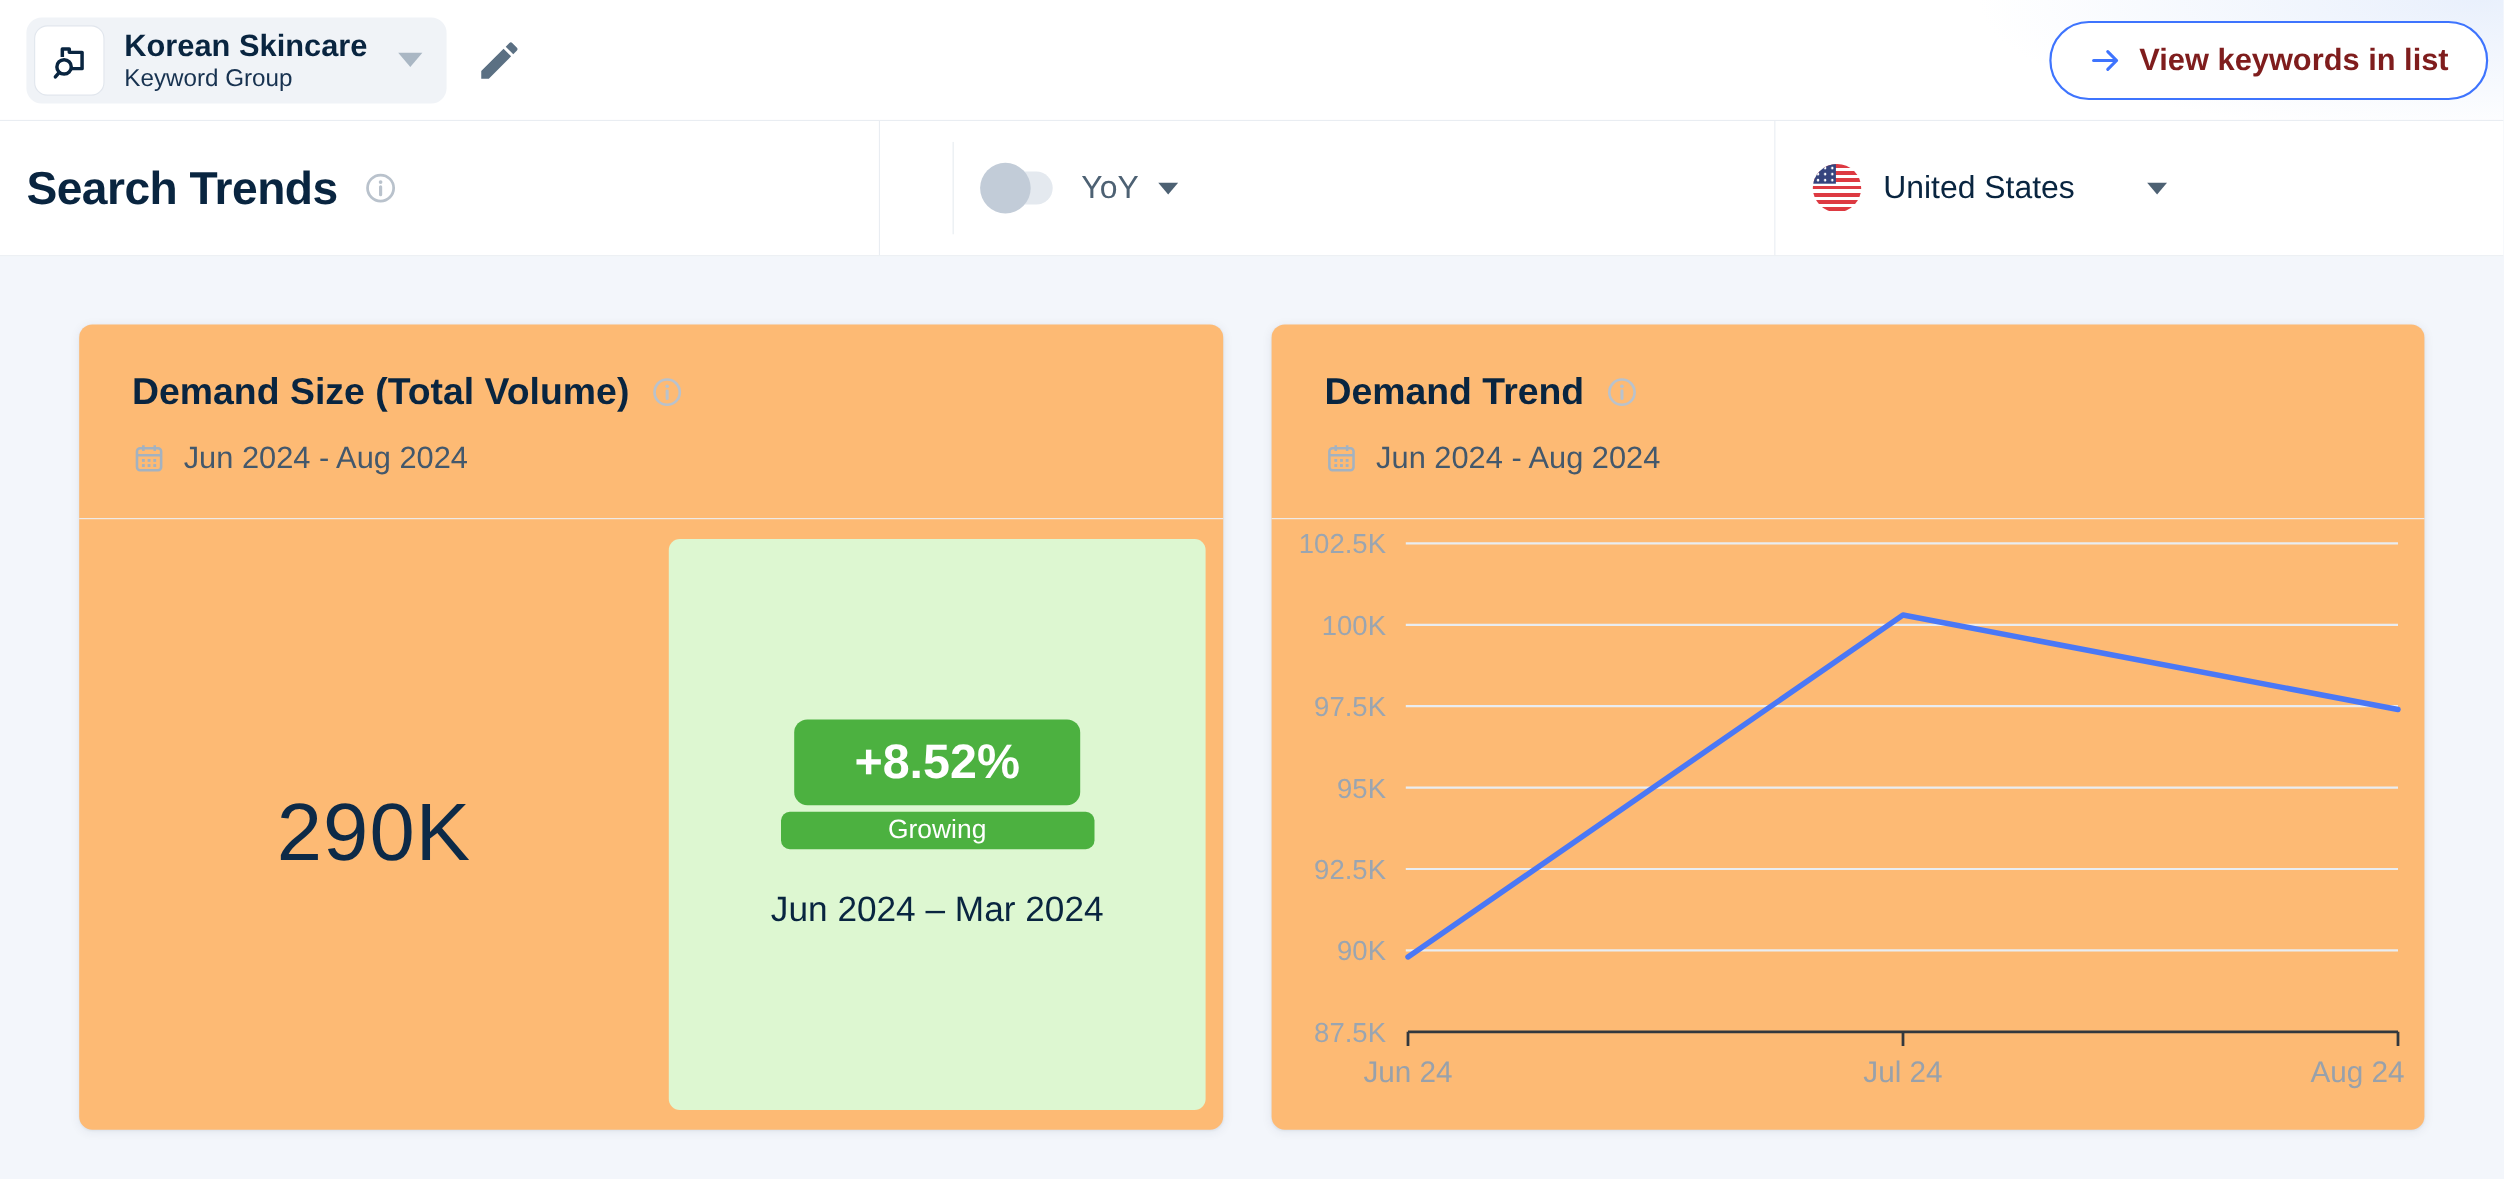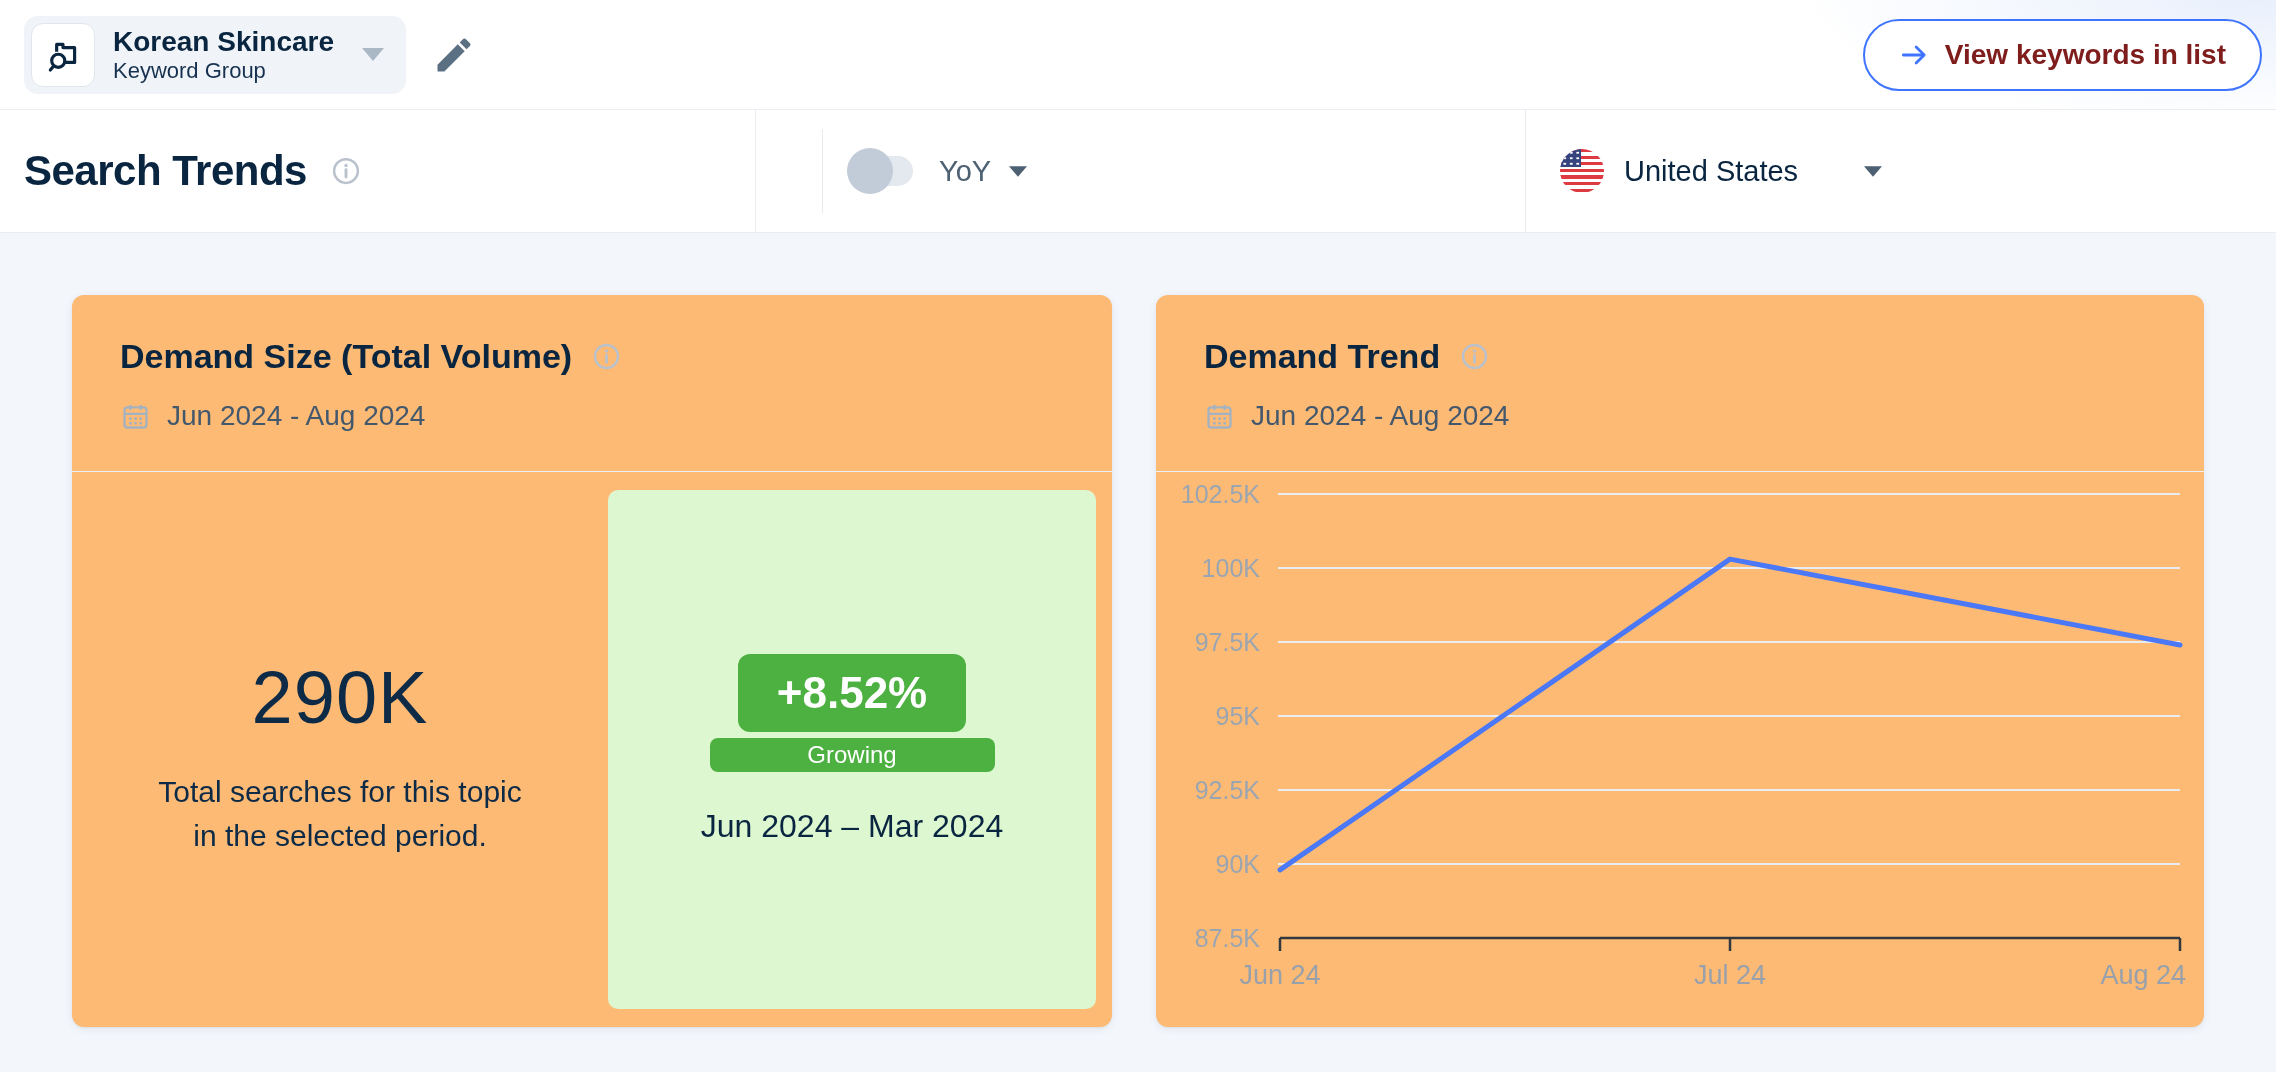--- a/index.html
+++ b/index.html
@@ -22,21 +22,21 @@
     border-top:13px solid currentColor; }
   .pill-caret { color:#aab7c4; margin-left:10px; }
   .edit-btn { margin-left:26px; background:none; border:none; cursor:pointer; display:flex; }
   .view-btn { margin-left:auto; height:72px; display:flex; align-items:center; gap:16px;
     padding:0 34px; border:2px solid #3e74fe; border-radius:40px; background:#fff;
     color:#7f1d1d; font-size:28px; font-weight:700; cursor:pointer;
     font-family:"Liberation Sans","DejaVu Sans",sans-serif; }
 
   
   .filterbar { height:123px; background:#fff; border-bottom:1px solid #e9edf2;
-    display:flex; align-items:stretch; }
+    display:flex; align-items:stretch;gap:44px; }
   .f-sec { display:flex; align-items:center; }
   .f-sec + .f-sec { border-left:1px solid #e9edf2; }
   .sec-title { width:755px; padding-left:24px; }
   .page-title { font-size:42px; font-weight:700; color:#092540; letter-spacing:-0.5px; }
   .info-ic { margin-left:24px; display:flex; }
   .sec-date { width:770px; padding-left:36px; }
   .filter-label { font-size:29px; color:#4d6173; margin-left:20px; white-space:nowrap; }
   .f-caret { color:#4d6173; margin-left:16px; transform:scale(0.82); }
   .mini-div { width:1px; height:84px; background:#e6ebf0; margin:0 28px 0 30px; }
   .toggle { position:relative; width:62px; height:30px; background:#e4e9ef;
@@ -70,21 +70,21 @@
   .card-sub { display:flex; align-items:center; gap:16px; margin-top:24px; }
   .card-sub-label { font-size:28px; color:#43586c; }
 
   .ds-body { height:555px; display:flex; padding:18px 16px 18px 0; }
   .ds-left { width:536px; display:flex; flex-direction:column; justify-content:center;
     align-items:center; text-align:center; padding-top:14px; }
   .big-number { font-size:74px; font-weight:400; color:#0d2a47; letter-spacing:1px; }
   .ds-desc { margin-top:30px; font-size:30px; line-height:1.47; color:#0d2a47; }
   .green-panel { flex:1; background:#ddf7d1; border-radius:10px; display:flex;
     flex-direction:column; align-items:center; justify-content:center; }
-  .pct-badge { width:228px; height:78px; background:#4cb140; border-radius:12px;
+  .pct-badge { width:260px; height:78px; background:#4cb140; border-radius:12px;
     color:#fff; font-size:44px; font-weight:700; display:flex; align-items:center;
     justify-content:center; }
   .status-badge { width:285px; height:34px; margin-top:6px; background:#4cb140;
     border-radius:8px; color:#fff; font-size:24px; display:flex; align-items:center;
     justify-content:center; }
   .panel-period { margin-top:36px; font-size:32px; color:#092540; }
 
   .dt-body { height:555px; position:relative; }
   .dt-body svg { display:block; }
 </style>
@@ -181,24 +181,20 @@
                 <rect x="11" y="16.2" width="2" height="2"></rect>
                 <rect x="15" y="16.2" width="2" height="2"></rect>
             </g>
           </svg>
           <span class="card-sub-label">Jun 2024 - Aug 2024</span>
         </div>
       </div>
       <div class="ds-body">
         <div class="ds-left">
           <div class="big-number">290K</div>
-          <div class="ds-desc">
-            <span>Total searches for this topic</span><br>
-            <span>in the selected period.</span>
-          </div>
         </div>
         <div class="green-panel">
           <div class="pct-badge">+8.52%</div>
           <div class="status-badge">Growing</div>
           <div class="panel-period">Jun 2024 – Mar 2024</div>
         </div>
       </div>
     </section>
 
     <section class="card card-dt">

